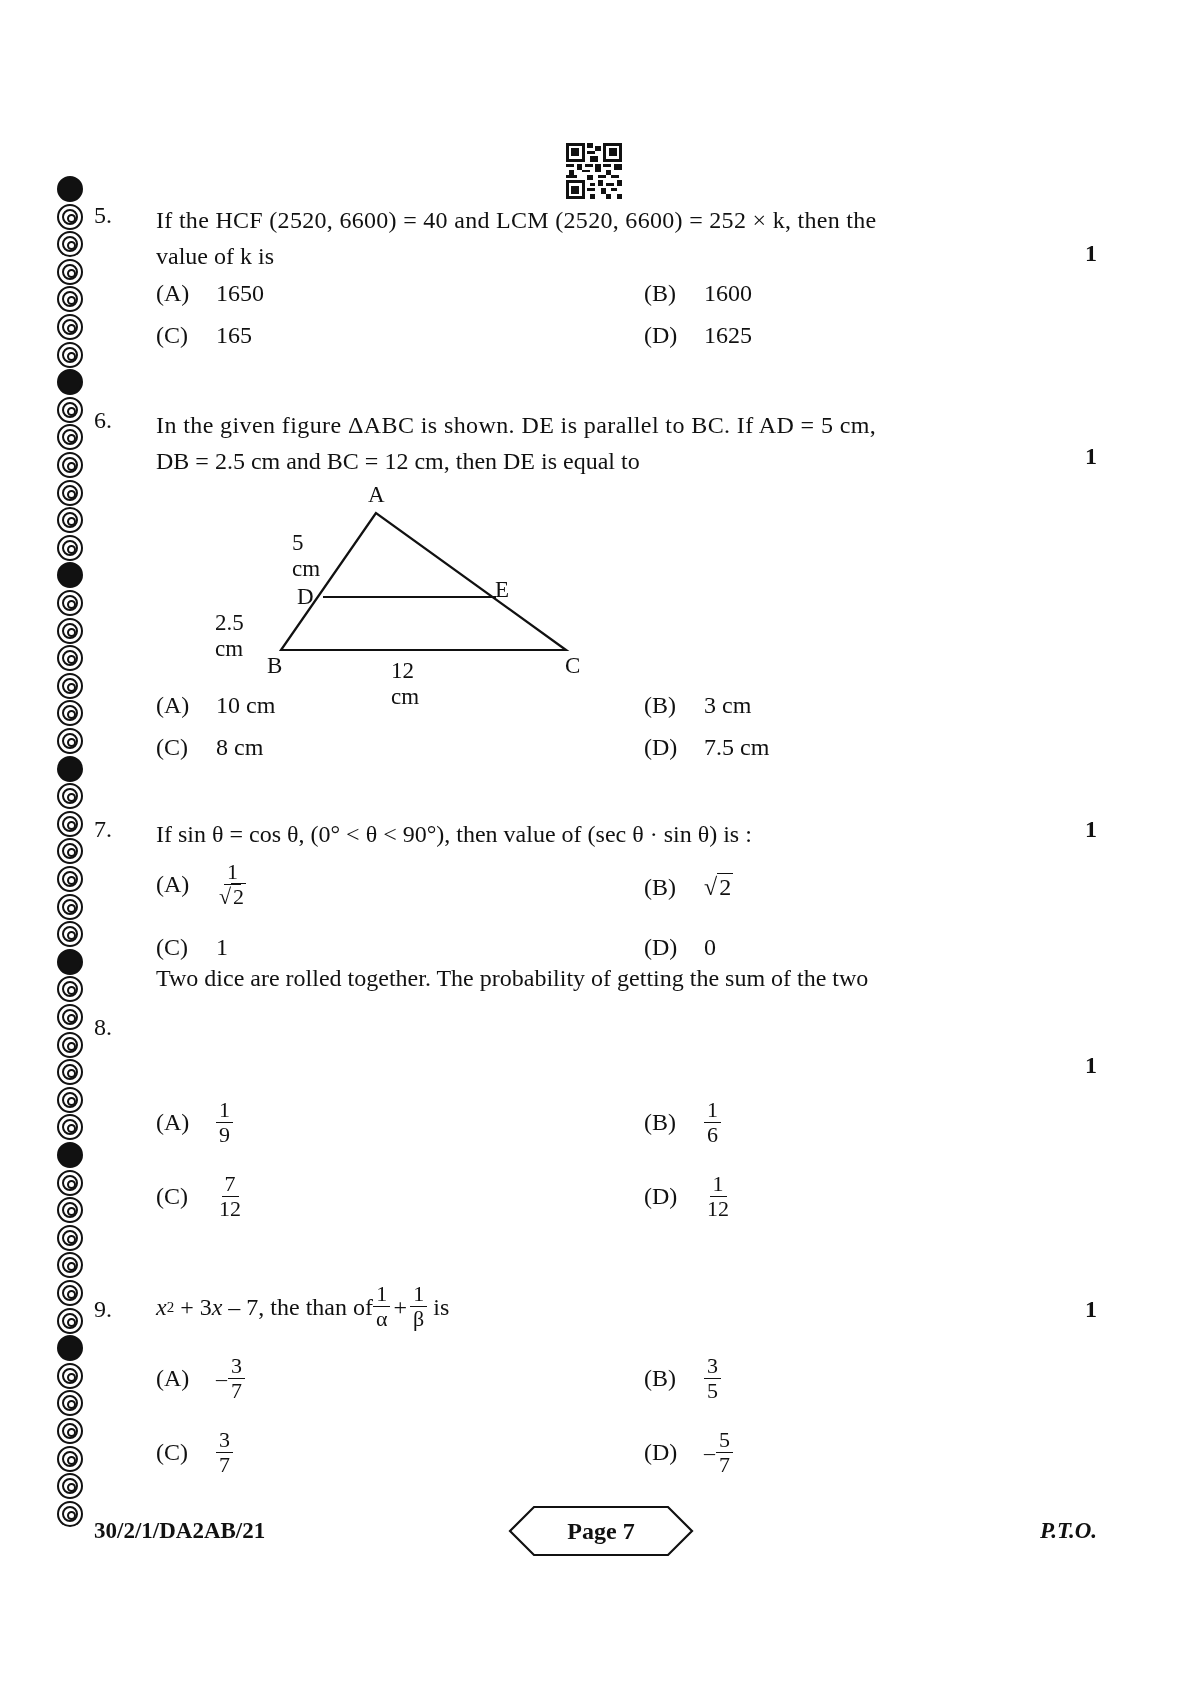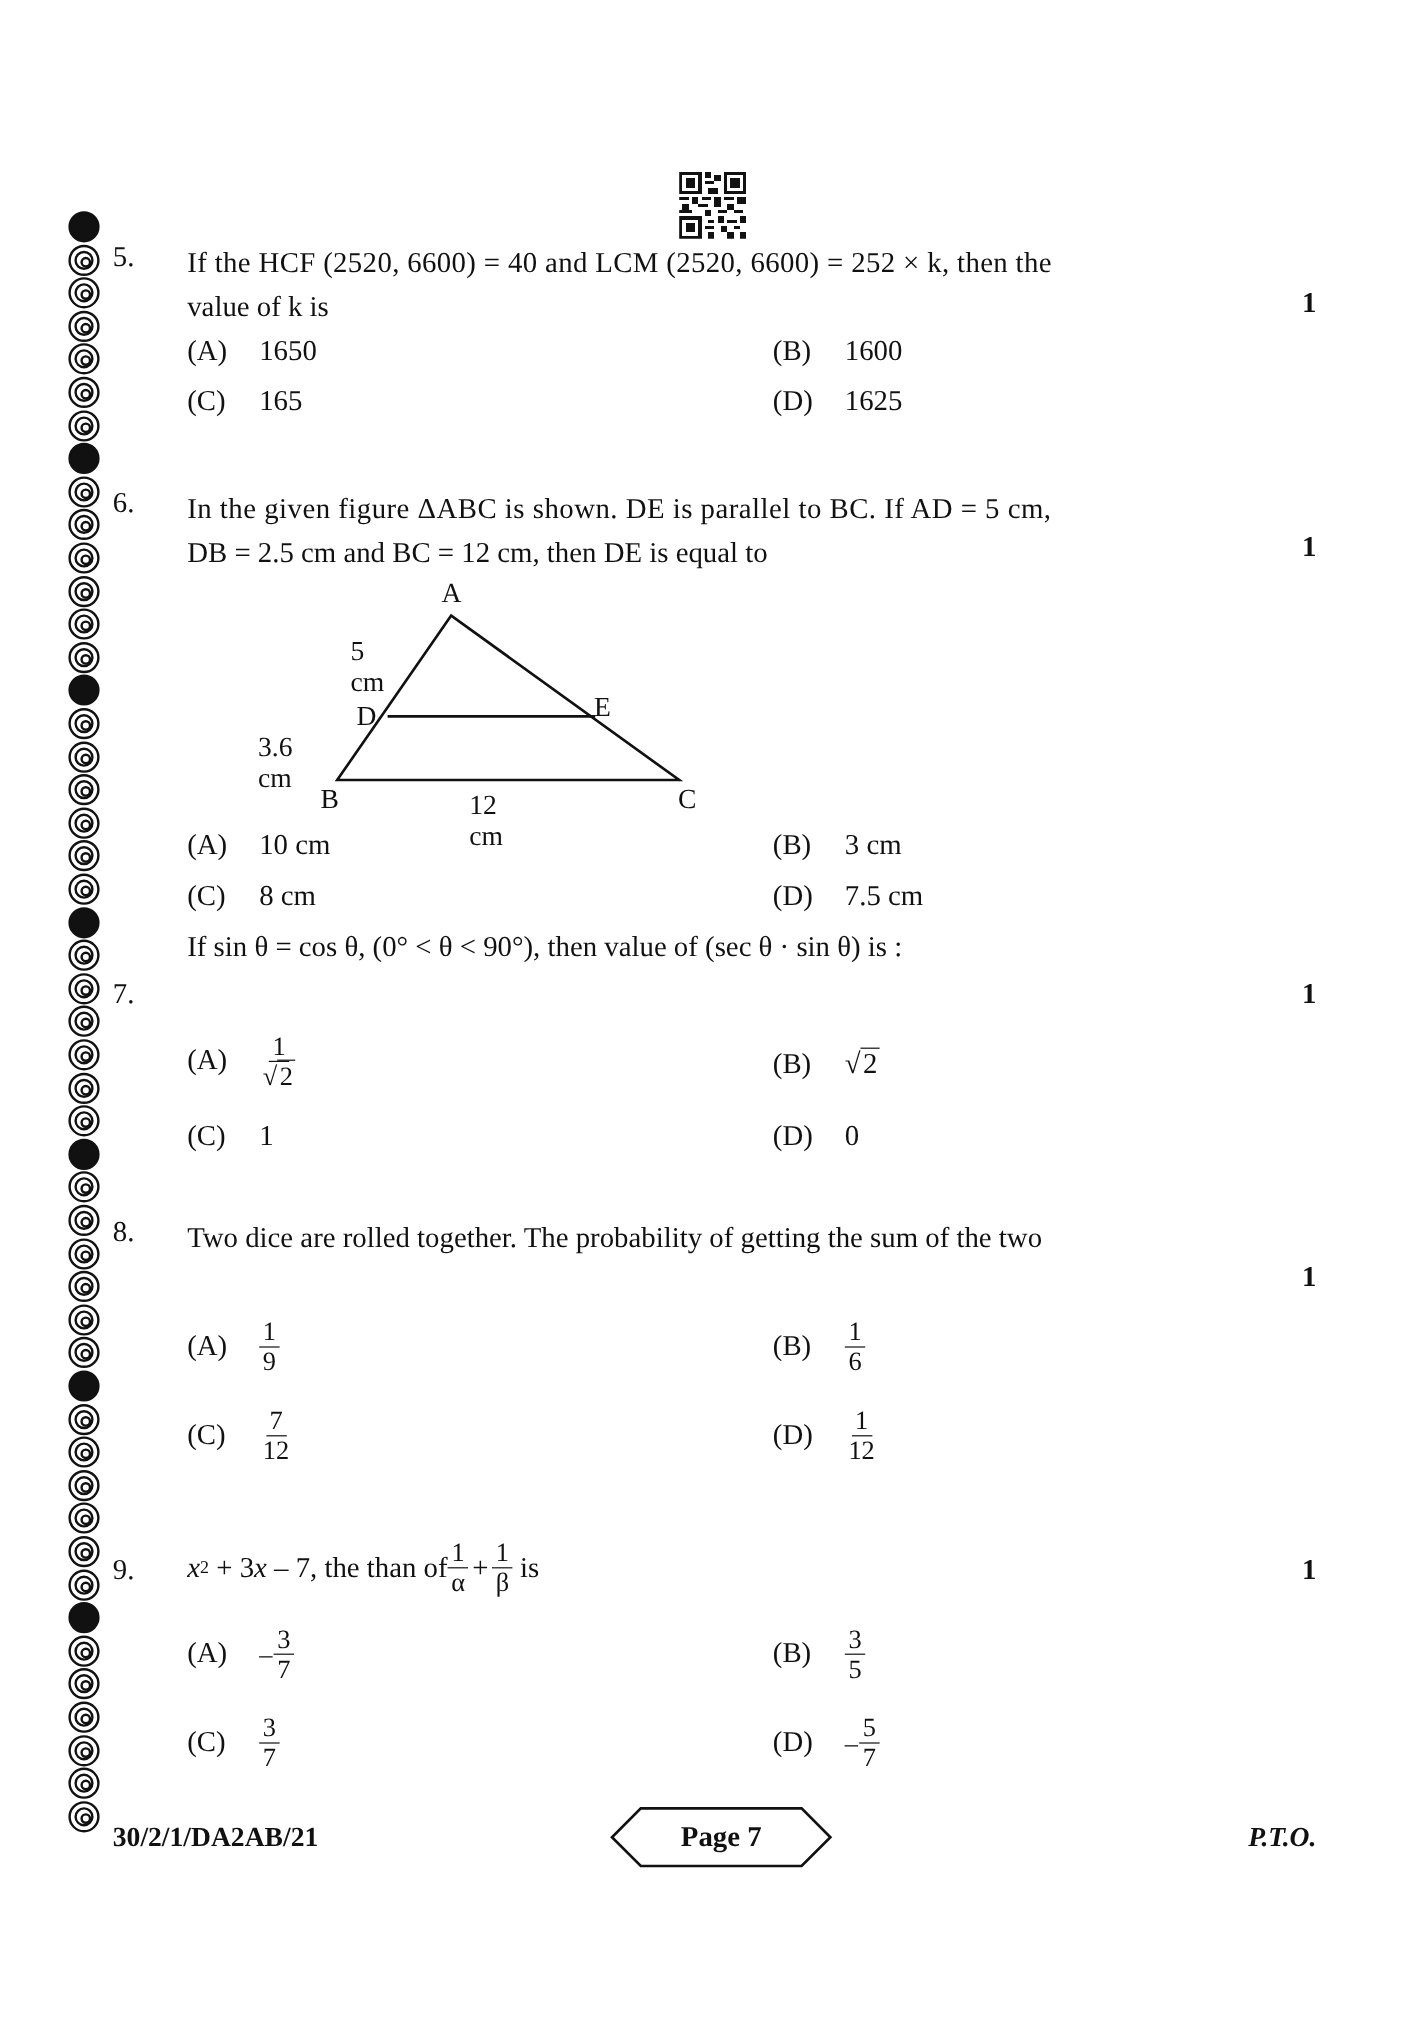--- a/index.html
+++ b/index.html
@@ -179,21 +179,21 @@
 
     <div class="figure">
       <svg width="400" height="210" style="position:absolute;left:0;top:0">
         <polygon points="171,33 76,170 361,170" fill="none" stroke="#111" stroke-width="2.2"></polygon>
         <line x1="118" y1="117" x2="291" y2="117" stroke="#111" stroke-width="2.2"></line>
       </svg>
       <span class="fig-label" style="left:163px;top:2px">A</span>
       <span class="fig-label" style="left:87px;top:50px">5 cm</span>
       <span class="fig-label" style="left:92px;top:104px">D</span>
       <span class="fig-label" style="left:290px;top:97px">E</span>
-      <span class="fig-label" style="left:10px;top:130px">3.6 cm</span>
+      <span class="fig-label" style="left:10px;top:130px">2.5 cm</span>
       <span class="fig-label" style="left:62px;top:173px">B</span>
       <span class="fig-label" style="left:186px;top:178px">12 cm</span>
       <span class="fig-label" style="left:360px;top:173px">C</span>
     </div>
 
     <div class="opt optA" style="top:692px">
         <span class="lab">(A)</span>
         <span>10 cm</span>
       </div>
     <div class="opt optB" style="top:692px">
@@ -205,21 +205,21 @@
         <span>8 cm</span>
       </div>
     <div class="opt optD" style="top:734px">
         <span class="lab">(D)</span>
         <span>7.5 cm</span>
       </div>
   </div>
 
   <div>
     <span class="qnum" style="top:816px">7.</span>
-    <div class="qtext" style="top:772px">
+    <div class="qtext" style="top:816px">
       <div>If sin θ = cos θ, (0° &lt; θ &lt; 90°), then value of (sec θ · sin θ) is :</div>
     </div>
     <span class="marks" style="top:816px">1</span>
 
     <div class="opt optA" style="top:860px">
       <span class="lab">(A)</span>
       <span class="frac">
         <span class="num">1</span>
         <span class="den"><span>√</span><span class="sqrt"><span class="rad">2</span></span></span>
       </span>
@@ -234,21 +234,21 @@
         <span>1</span>
       </div>
     <div class="opt optD" style="top:934px">
         <span class="lab">(D)</span>
         <span>0</span>
       </div>
   </div>
 
   <div>
     <span class="qnum" style="top:1014px">8.</span>
-    <div class="qtext" style="top:1014px">
+    <div class="qtext" style="top:960px">
       <div>Two dice are rolled together. The probability of getting the sum of the two</div>
     </div>
     <span class="marks" style="top:1052px">1</span>
 
     <div class="opt optA" style="top:1098px">
         <span class="lab">(A)</span>
         <span class="frac">
           <span class="num">1</span>
           <span class="den">9</span>
         </span>

